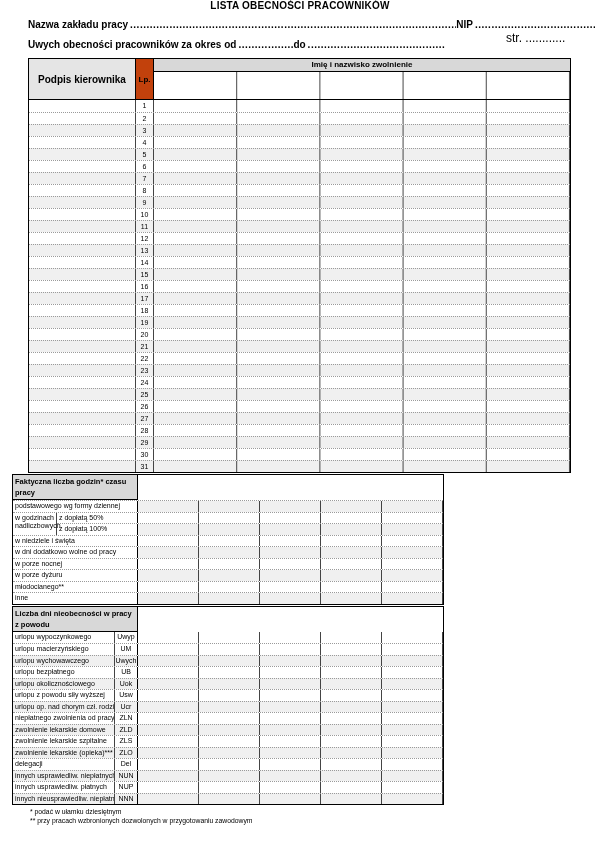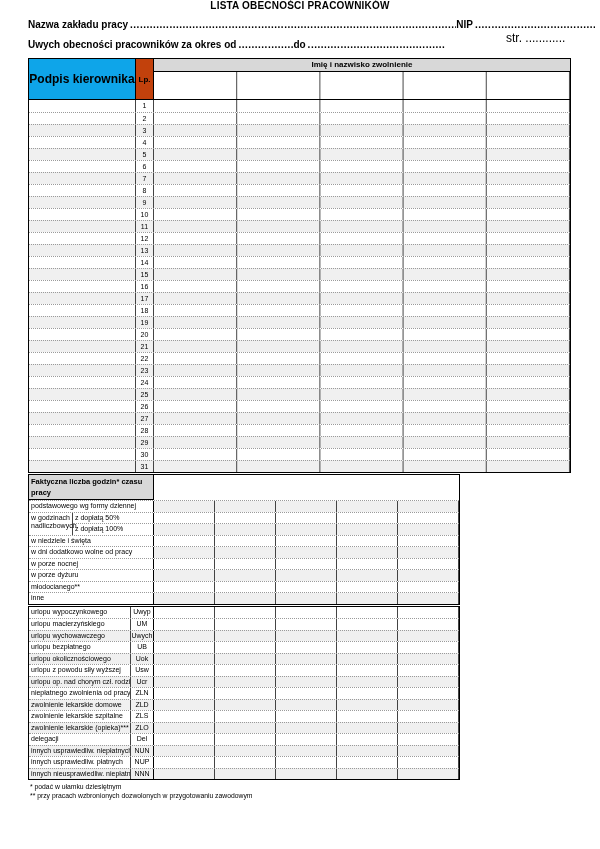--- a/index.html
+++ b/index.html
@@ -15,38 +15,38 @@
   .form-line { display:flex; align-items:flex-end; font-size:10px; line-height:12px; margin:8px 5px 0 28px; white-space:nowrap;font-weight:bold; }
   .form-line .lbl { flex:none; padding-right:2px; }
   .leader { overflow:hidden; white-space:nowrap; letter-spacing:0.5px; flex:none; }
   .leader.grow { flex:1; }
   .leader.w120 { width:120px; }
   .leader.w55 { width:55px; }
   .leader.w137 { width:137px; }
 
   .table { margin:7px 0 0 28px; width:543px; border:1.5px solid #000; }
   .thead { display:flex; border-bottom:1.5px solid #000; }
-  .th-podpis { width:107px; background:#0ea5e9; border-right:1px solid #000;
-    display:flex; align-items:center; justify-content:center; font-weight:bold; font-size:12px; }
+  .th-podpis { width:107px; background:#e5e5e5; border-right:1px solid #000;
+    display:flex; align-items:center; justify-content:center; font-weight:bold; font-size:10px; }
   .th-lp { width:18px; background:#c2410c; border-right:1px solid #000;
     display:flex; align-items:center; justify-content:center; font-weight:bold; font-size:8px; }
   .th-right { flex:1; }
   .th-names { height:13px; background:#d8d8d8; border-bottom:1px solid #000;
     text-align:center; font-weight:bold; font-size:8px; line-height:12px; }
   .colgrid { background-image:linear-gradient(to left, #444 1px, transparent 1px); background-size:20% 100%; }
   .th-cells { height:27px; }
 
   .rows .row { height:12px; display:flex; }
   .rows .row + .row { border-top:1px dotted #9a9a9a; }
   .rows .row:nth-child(2n+3) { background-color:#f0f0f0; }
   .c-podpis { width:107px; border-right:1px solid #444; }
   .c-lp { width:18px; border-right:1px solid #444; font-size:7px; text-align:center; line-height:11px; }
   .c-names { flex:1; }
 
-  .section { margin:1px 0 0 28px; width:432px; border:1.5px solid #000; }
+  .section { margin:1px 0 0 12px; width:432px; border:1.5px solid #000; }
   .sec-head { display:flex; }
   .sec-title { width:125px; background:#d8d8d8; border-right:1.5px solid #000; border-bottom:1px solid #000;
     font-weight:bold; font-size:7.5px; line-height:11px; padding:1px 2px; }
   .sec-head-rest { flex:1; }
 
   .hrow { display:flex; height:11.5px; border-top:1px dotted #9a9a9a; }
   .hrow:first-of-type { border-top:none; }
   .h-lbl { width:125px; border-right:1.5px solid #000; font-size:7px; line-height:10.5px; padding:0 2px;
     white-space:nowrap; overflow:hidden; }
   .cells { flex:1; }
@@ -330,20 +330,27 @@
       <div class="h-lbl">młodocianego**</div>
       <div class="cells colgrid"></div>
     </div>
     <div class="hrow">
       <div class="h-lbl">inne</div>
       <div class="cells colgrid shaded"></div>
     </div>
   </div>
 
   <div class="section">
+    <div class="sec-head">
+      <div class="sec-title">
+        <div>Liczba dni nieobecności w pracy</div>
+        <div>z powodu</div>
+      </div>
+      <div class="sec-head-rest"></div>
+    </div>
     <div>
 
         <div class="arow">
           <div class="a-lbl">urlopu wypoczynkowego</div>
           <div class="a-code">Uwyp</div>
           <div class="cells colgrid"></div>
         </div>
 
         <div class="arow">
           <div class="a-lbl">urlopu macierzyńskiego</div>

